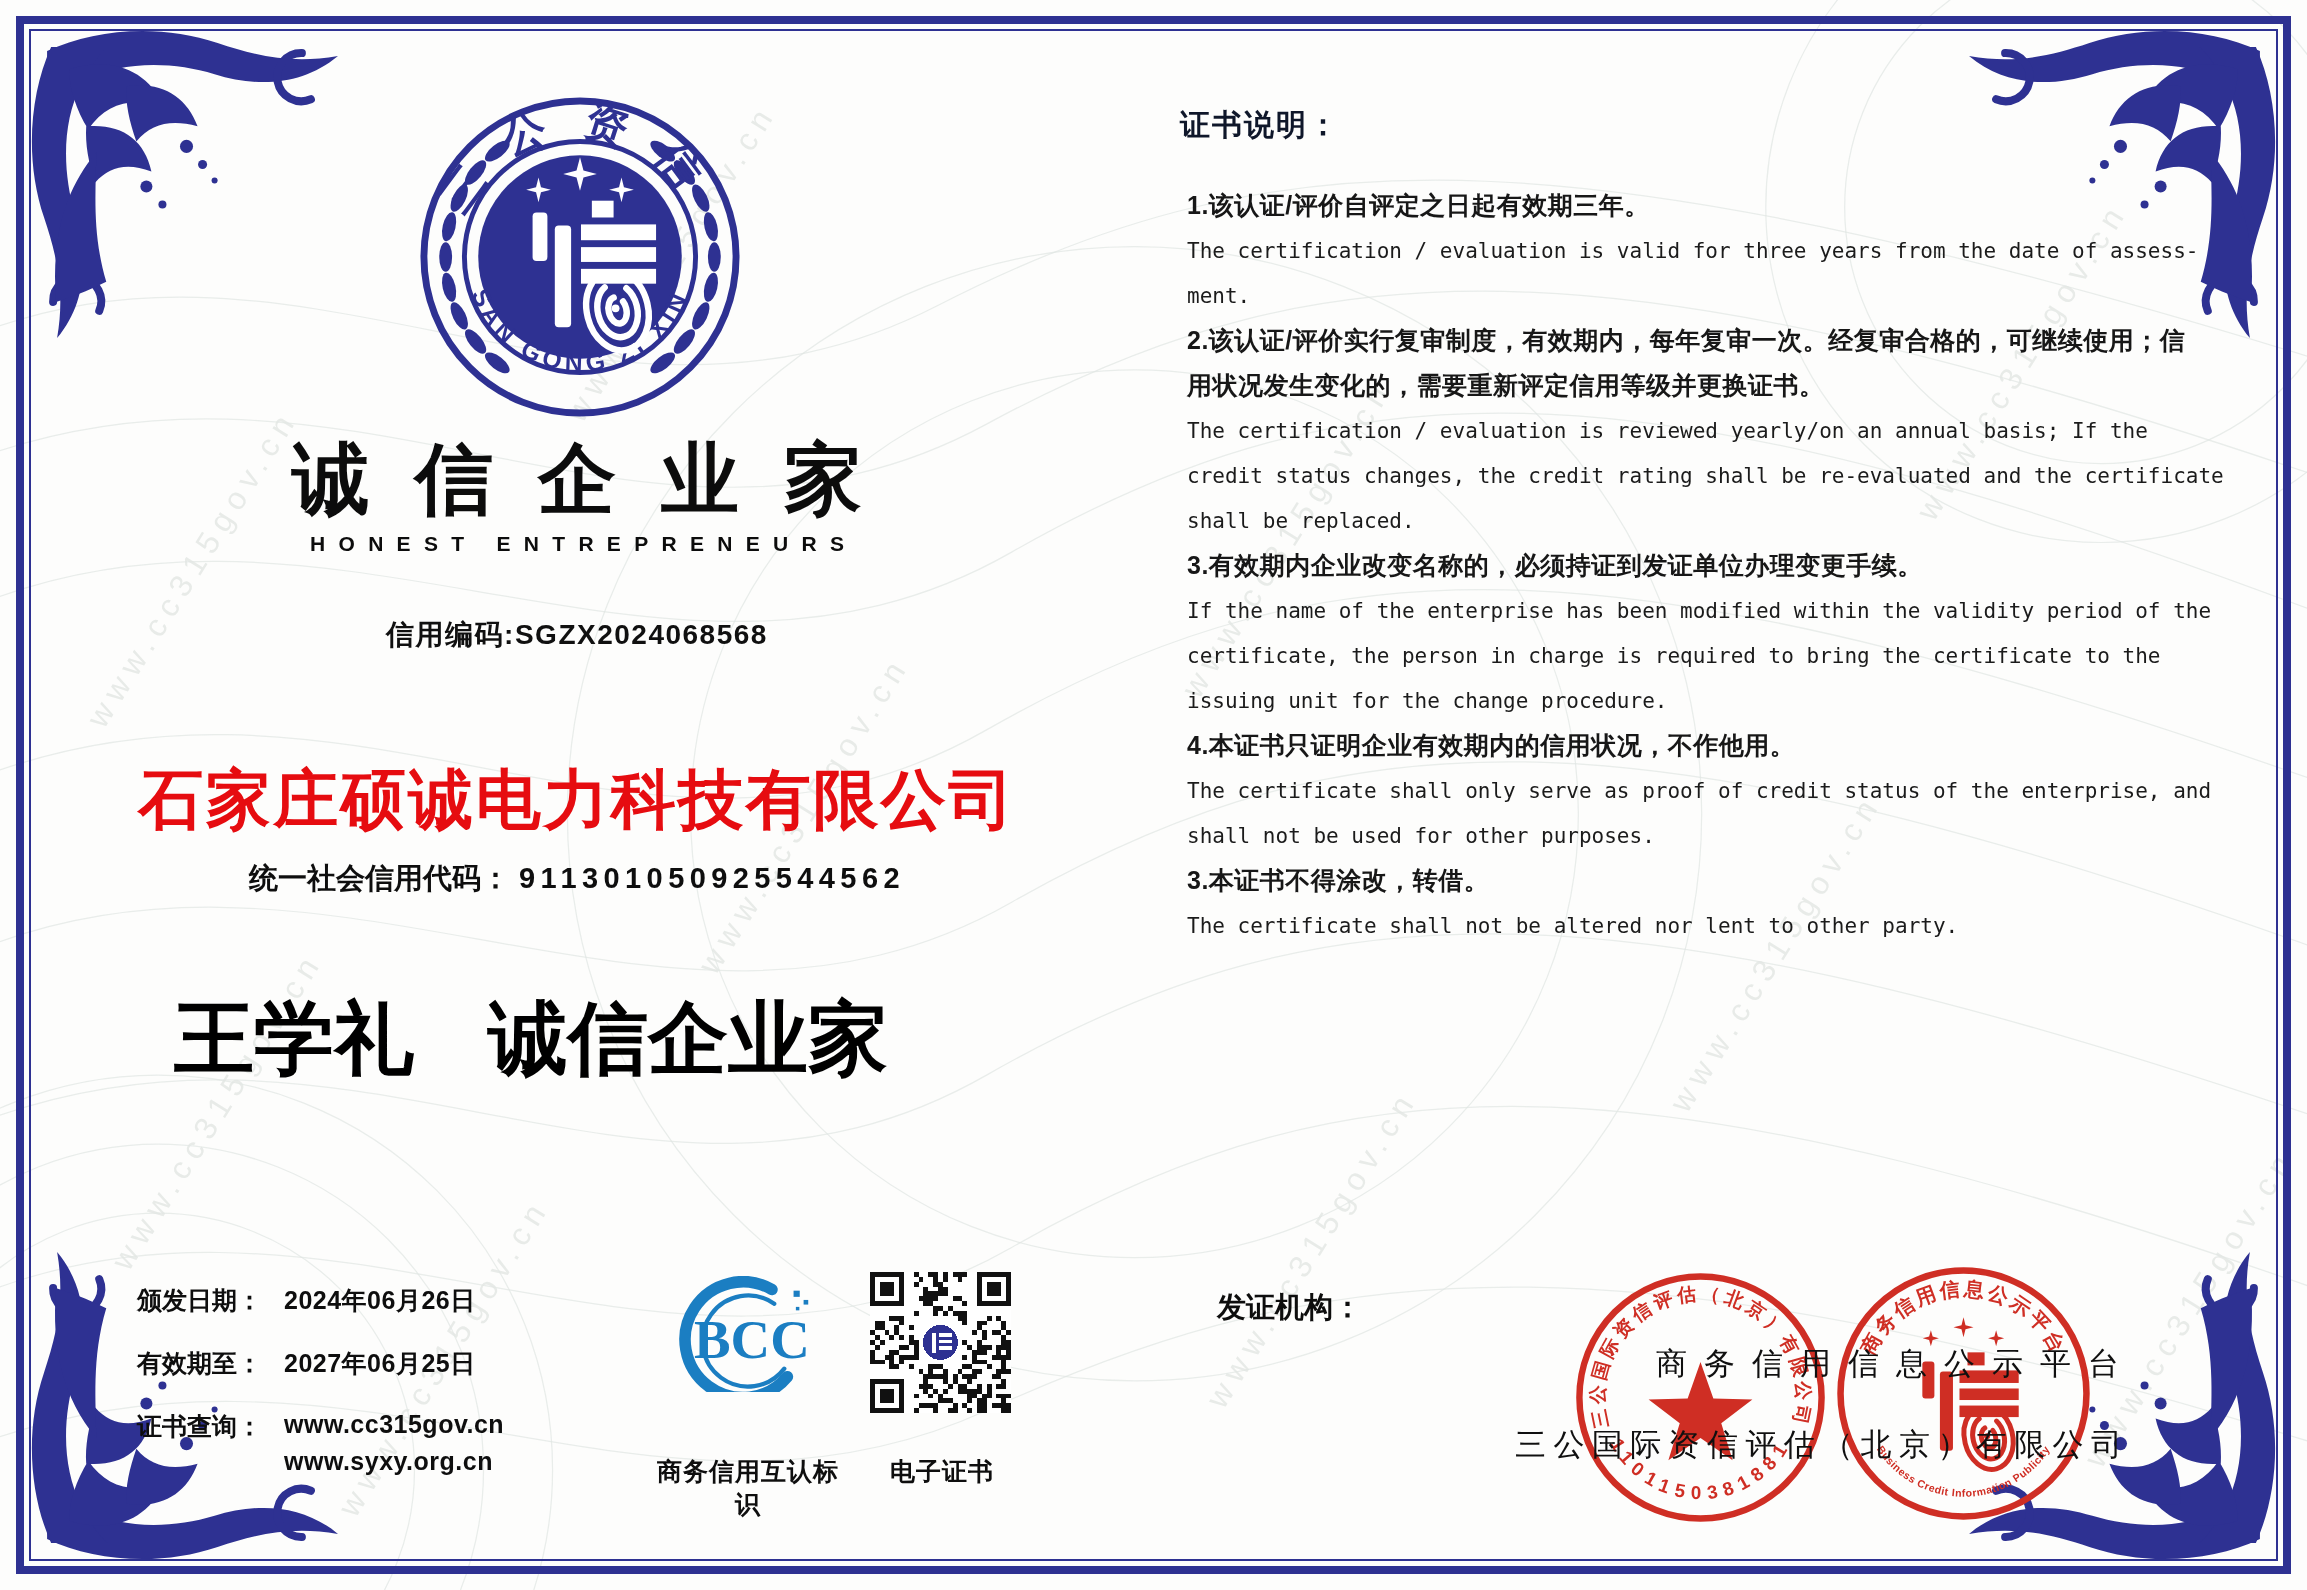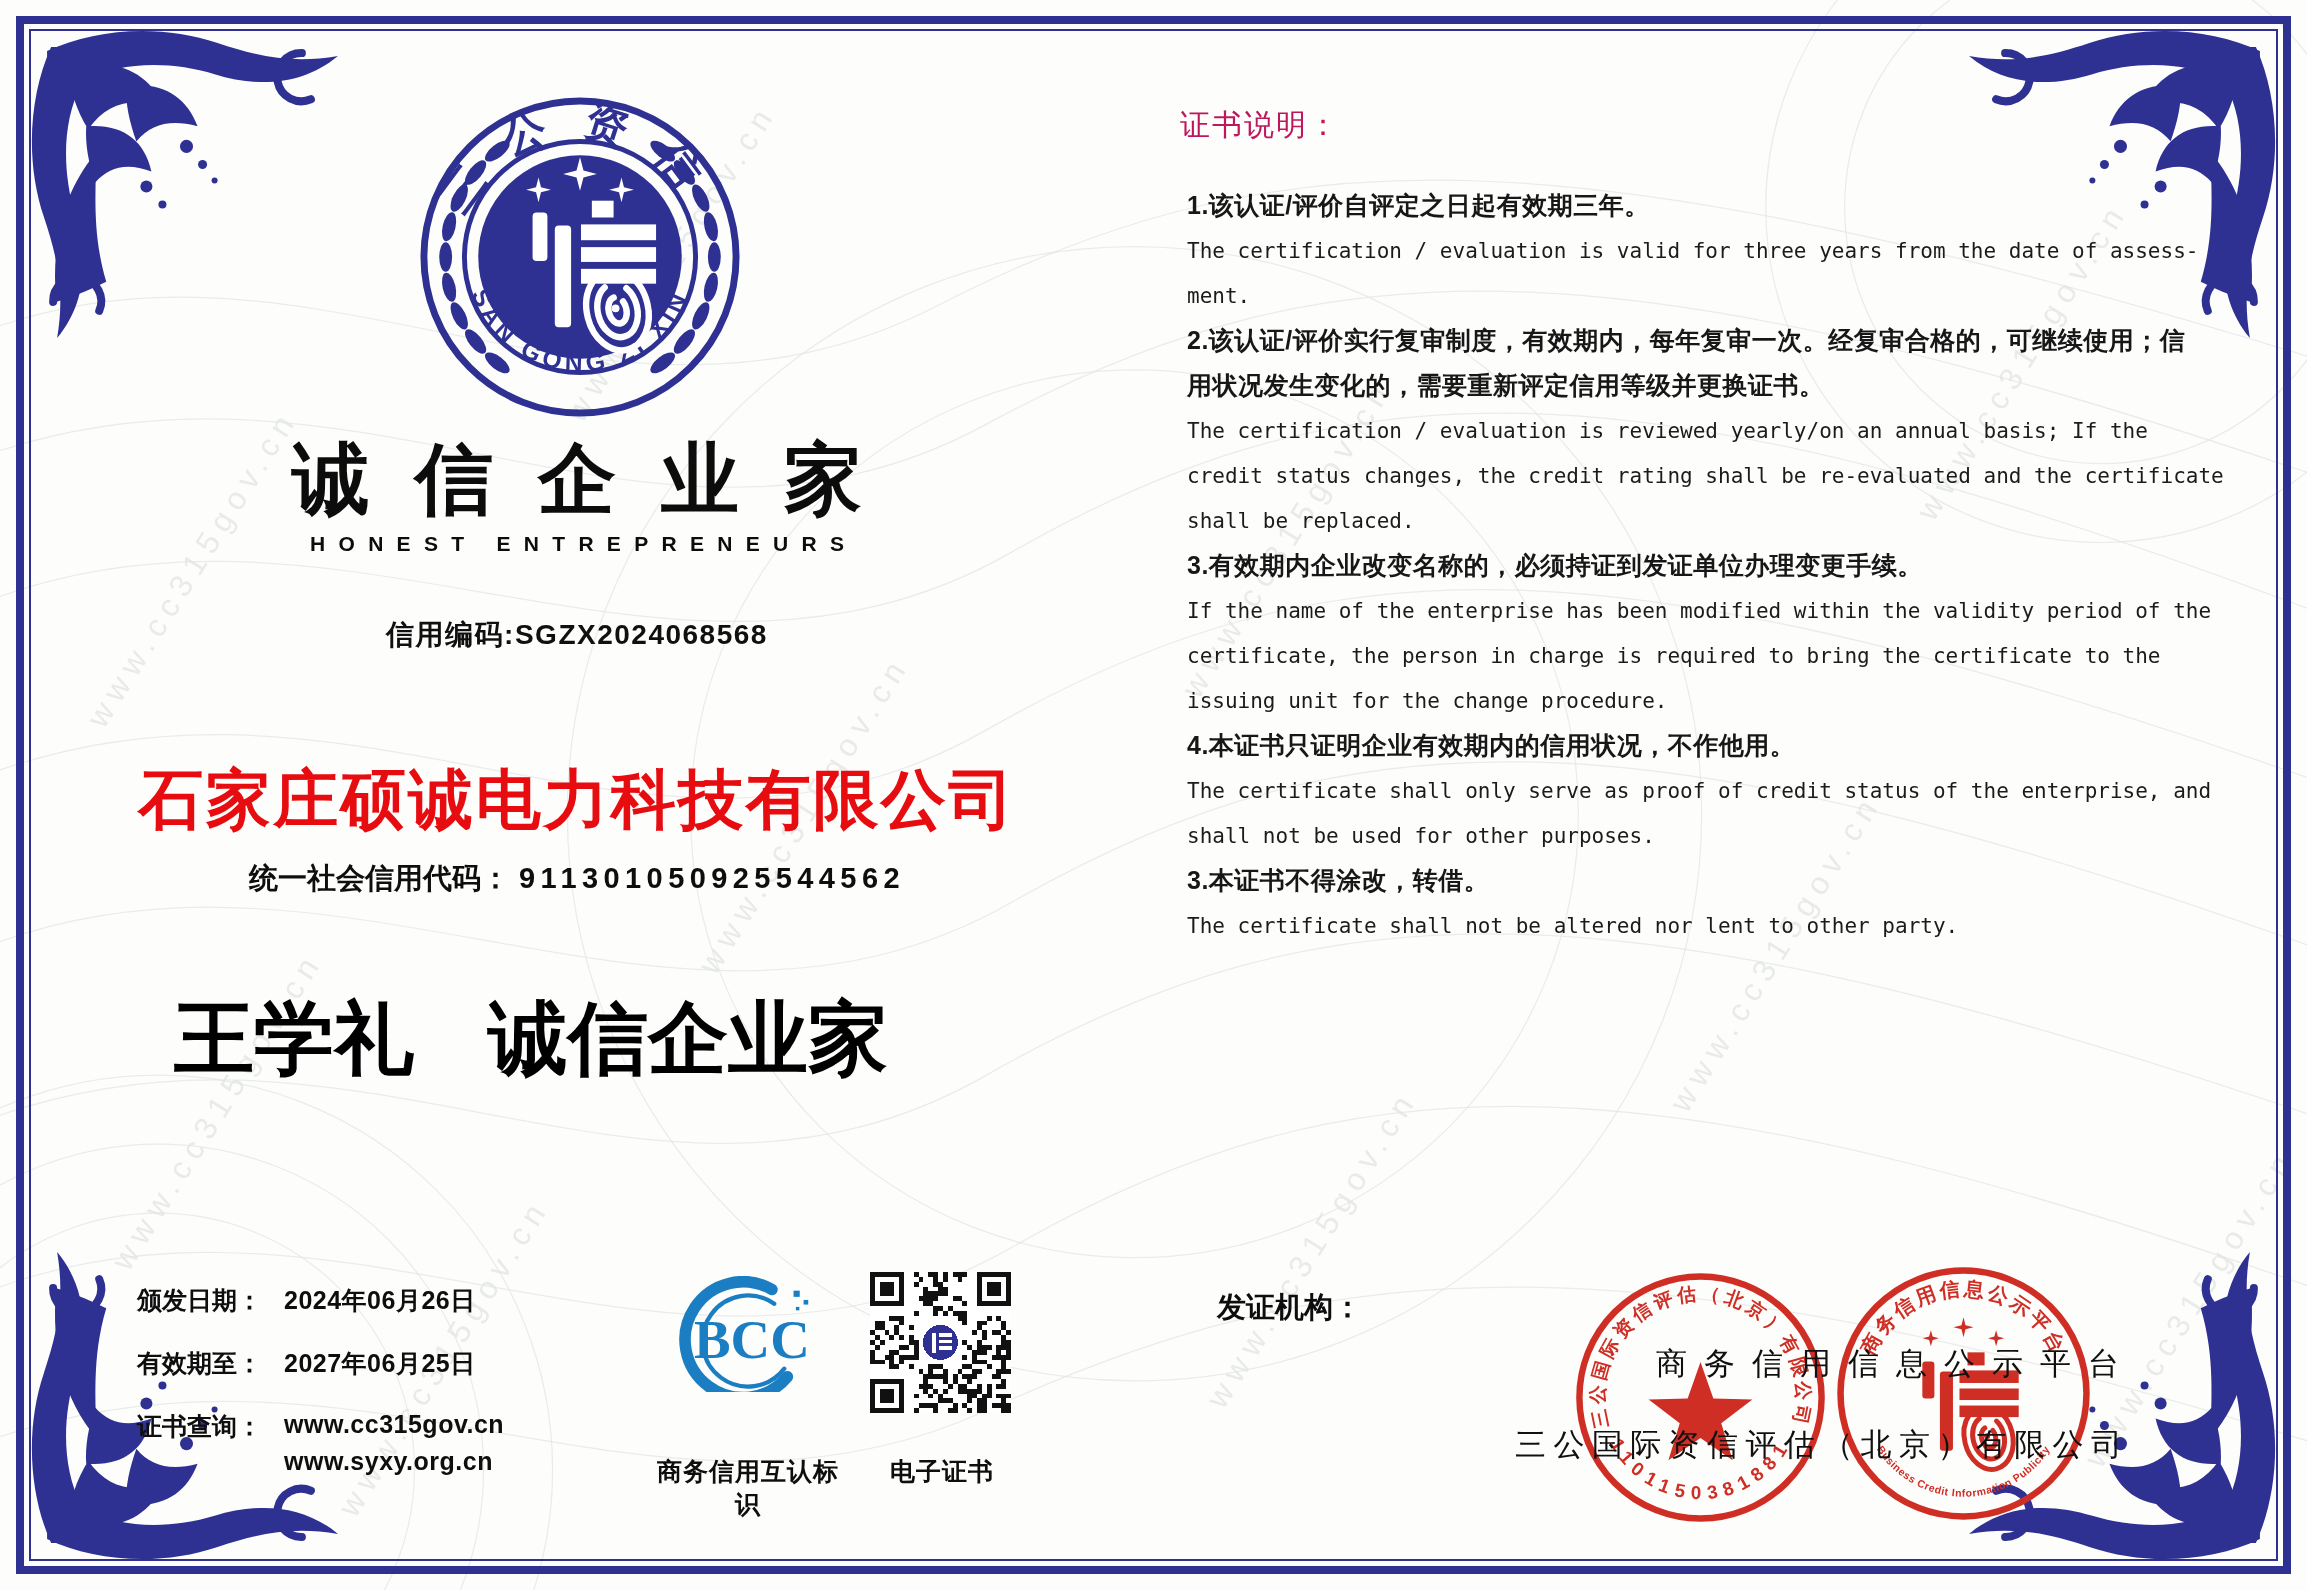--- a/index.html
+++ b/index.html
@@ -64,21 +64,21 @@
   .issue-rows .val{letter-spacing:0.5px;}
 
   .bcc-badge{position:absolute;left:660px;top:1276px;width:166px;height:116px;}
   .qr{position:absolute;left:870px;top:1272px;width:141px;height:141px;}
   .qr svg{width:100%;height:100%;shape-rendering:crispEdges;}
   .badge-label{position:absolute;top:1455px;font-size:25px;font-weight:600;color:#0e0e0e;letter-spacing:1px;}
   .badge-label.mutual{left:652px;width:192px;text-align:center;}
   .badge-label.ecert{left:873px;width:138px;text-align:center;}
 
   
-  .instr-heading{position:absolute;left:1180px;top:105px;font-size:30px;font-weight:400;color:#be185d;letter-spacing:2px;}
+  .instr-heading{position:absolute;left:1180px;top:105px;font-size:30px;font-weight:700;color:#0f172a;letter-spacing:2px;}
   .instr{position:absolute;left:1187px;top:183px;width:1065px;}
   .instr .line{height:45px;display:flex;align-items:center;white-space:nowrap;}
   .instr .cn{font-size:25px;font-weight:700;color:#171717;letter-spacing:0.5px;}
   .instr .en{font-family:"DejaVu Sans Mono","Liberation Mono",monospace;font-size:21px;color:#1b1b1b;}
 
   .issuer-label{position:absolute;left:1217px;top:1288px;font-size:29px;font-weight:700;color:#0d0d0d;}
 
   .seal{position:absolute;z-index:4;}
   .seal.left{left:1572px;top:1269px;width:257px;height:257px;}
   .seal.right{left:1833px;top:1263px;width:261px;height:261px;}

